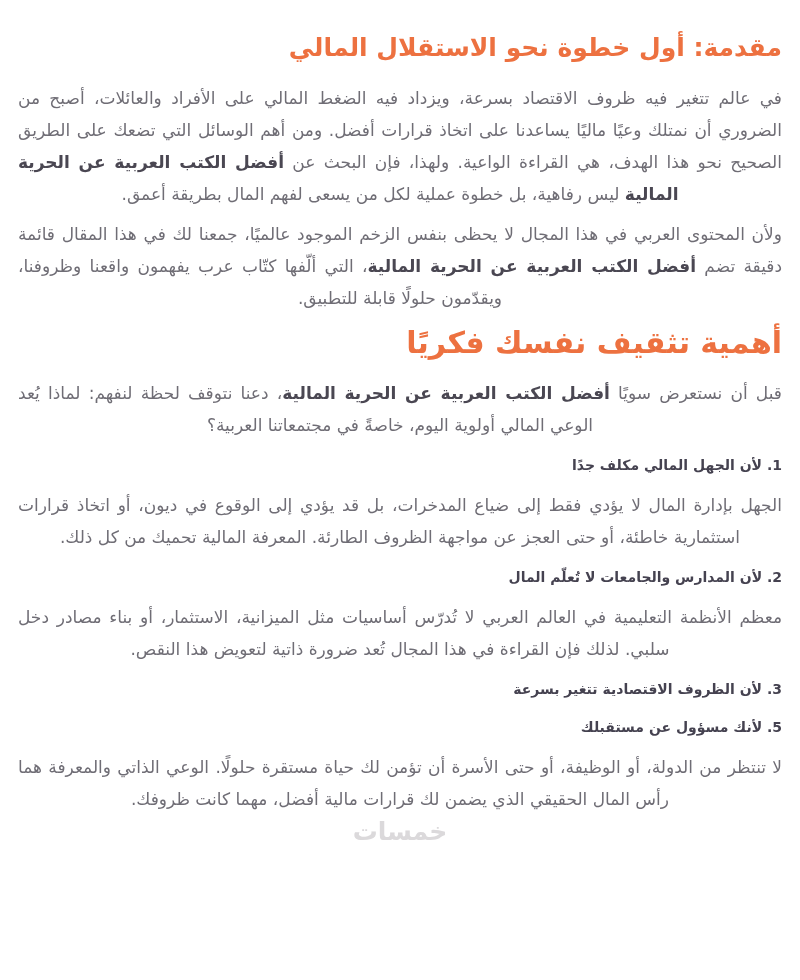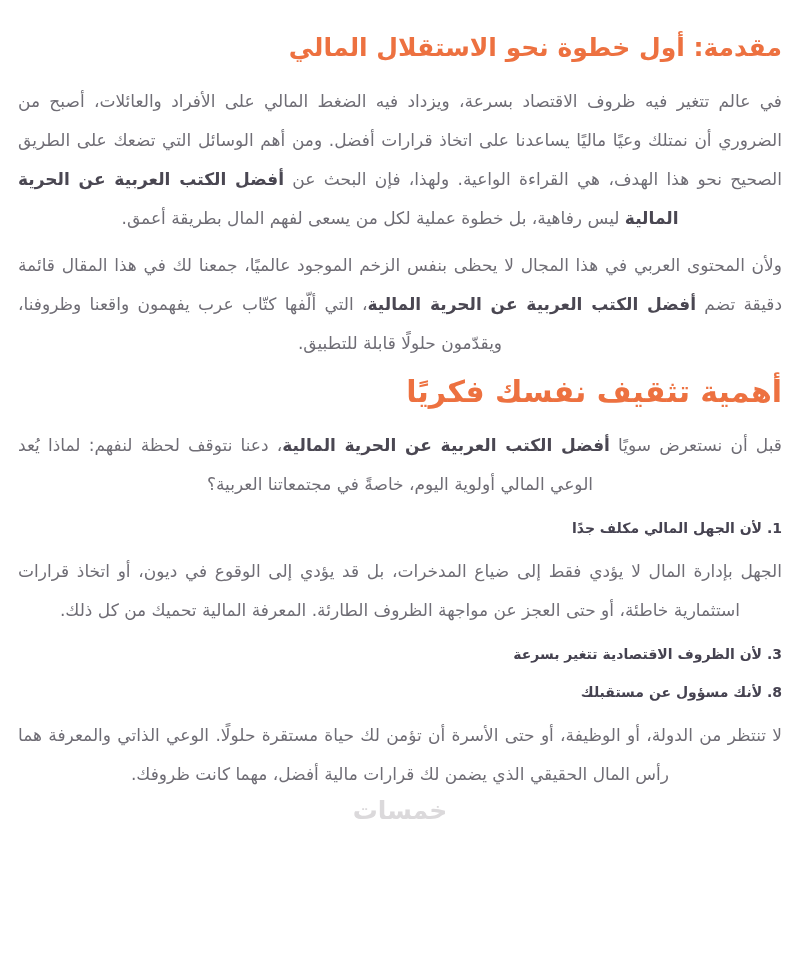--- a/index.html
+++ b/index.html
@@ -14,21 +14,21 @@
     height: 980px;
     margin: 0 auto;
     box-sizing: border-box;
     padding: 30px 18px 0 18px;
     direction: rtl;
     overflow: hidden;
     background: #ffffff;
   }
   p.body-text {
     font-size: 17px;
-    line-height: 39px;
+    line-height: 32px;
     color: #6f6d75;
     text-align: justify;
     text-align-last: center;
     margin: 0 0 8px 0;
   }
   p.body-text strong {
     color: #4a4752;
     font-weight: bold;
   }
   .h-orange {
@@ -77,25 +77,29 @@
 
   <h2 class="h-orange h-lg">أهمية تثقيف نفسك فكريًا</h2>
 
   <p class="body-text"><span>قبل أن نستعرض سويًا </span><strong>أفضل الكتب العربية عن الحرية المالية</strong><span>، دعنا نتوقف لحظة لنفهم: لماذا يُعد الوعي المالي أولوية اليوم، خاصةً في مجتمعاتنا العربية؟</span></p>
 
   <section>
     <h3 class="h-dark">1. لأن الجهل المالي مكلف جدًا</h3>
     <p class="body-text">الجهل بإدارة المال لا يؤدي فقط إلى ضياع المدخرات، بل قد يؤدي إلى الوقوع في ديون، أو اتخاذ قرارات استثمارية خاطئة، أو حتى العجز عن مواجهة الظروف الطارئة. المعرفة المالية تحميك من كل ذلك.</p>
   </section>
 
+  <section>
+    <h3 class="h-dark">2. لأن المدارس والجامعات لا تُعلّم المال</h3>
+    <p class="body-text">معظم الأنظمة التعليمية في العالم العربي لا تُدرّس أساسيات مثل الميزانية، الاستثمار، أو بناء مصادر دخل سلبي. لذلك فإن القراءة في هذا المجال تُعد ضرورة ذاتية لتعويض هذا النقص.</p>
+  </section>
 
   <section>
     <h3 class="h-dark">3. لأن الظروف الاقتصادية تتغير بسرعة</h3>
   </section>
 
   <section>
-    <h3 class="h-dark">8. لأنك مسؤول عن مستقبلك</h3>
+    <h3 class="h-dark">5. لأنك مسؤول عن مستقبلك</h3>
     <p class="body-text">لا تنتظر من الدولة، أو الوظيفة، أو حتى الأسرة أن تؤمن لك حياة مستقرة حلولًا. الوعي الذاتي والمعرفة هما رأس المال الحقيقي الذي يضمن لك قرارات مالية أفضل، مهما كانت ظروفك.</p>
   </section>
 
   <div class="watermark">خمسات</div>
 
 </main>
 
 </body></html>

